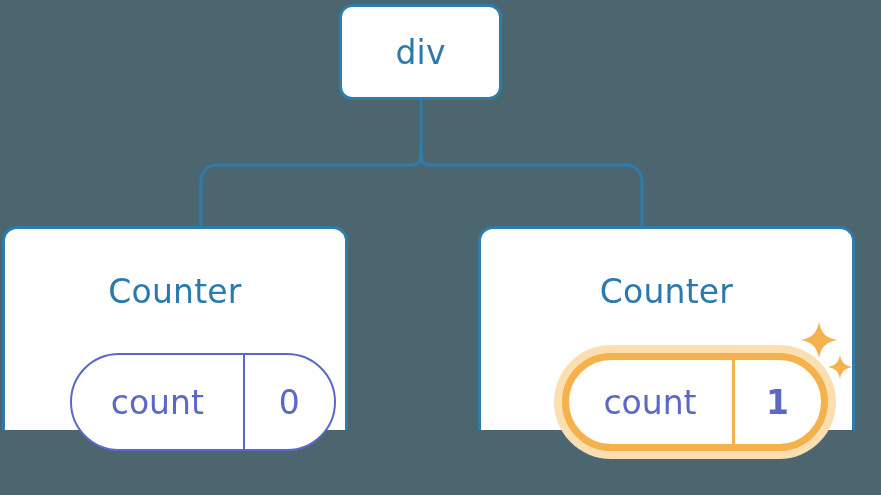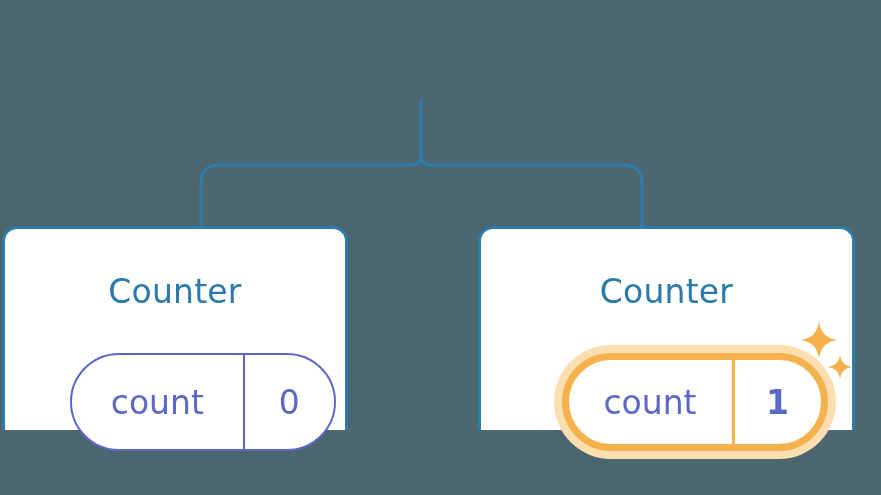--- a/index.html
+++ b/index.html
@@ -171,20 +171,23 @@
              L 219 165
              Q 201 165, 201 183
              L 201 227" stroke="#2d7cab" stroke-width="3" stroke-linecap="round"></path>
     <path d="M 421 147
              C 421 165, 421 165, 439 165
              L 624 165
              Q 642 165, 642 183
              L 642 227" stroke="#2d7cab" stroke-width="3" stroke-linecap="round"></path>
   </svg>
 
+  <div class="root-node">
+    <span class="root-label">div</span>
+  </div>
 
   <div class="card left">
     <div class="card-title">Counter</div>
 
     <div class="pill-wrap">
       <div class="pill plain">
         <div class="cell key">count</div>
         <div class="cell val">0</div>
       </div>
     </div>

